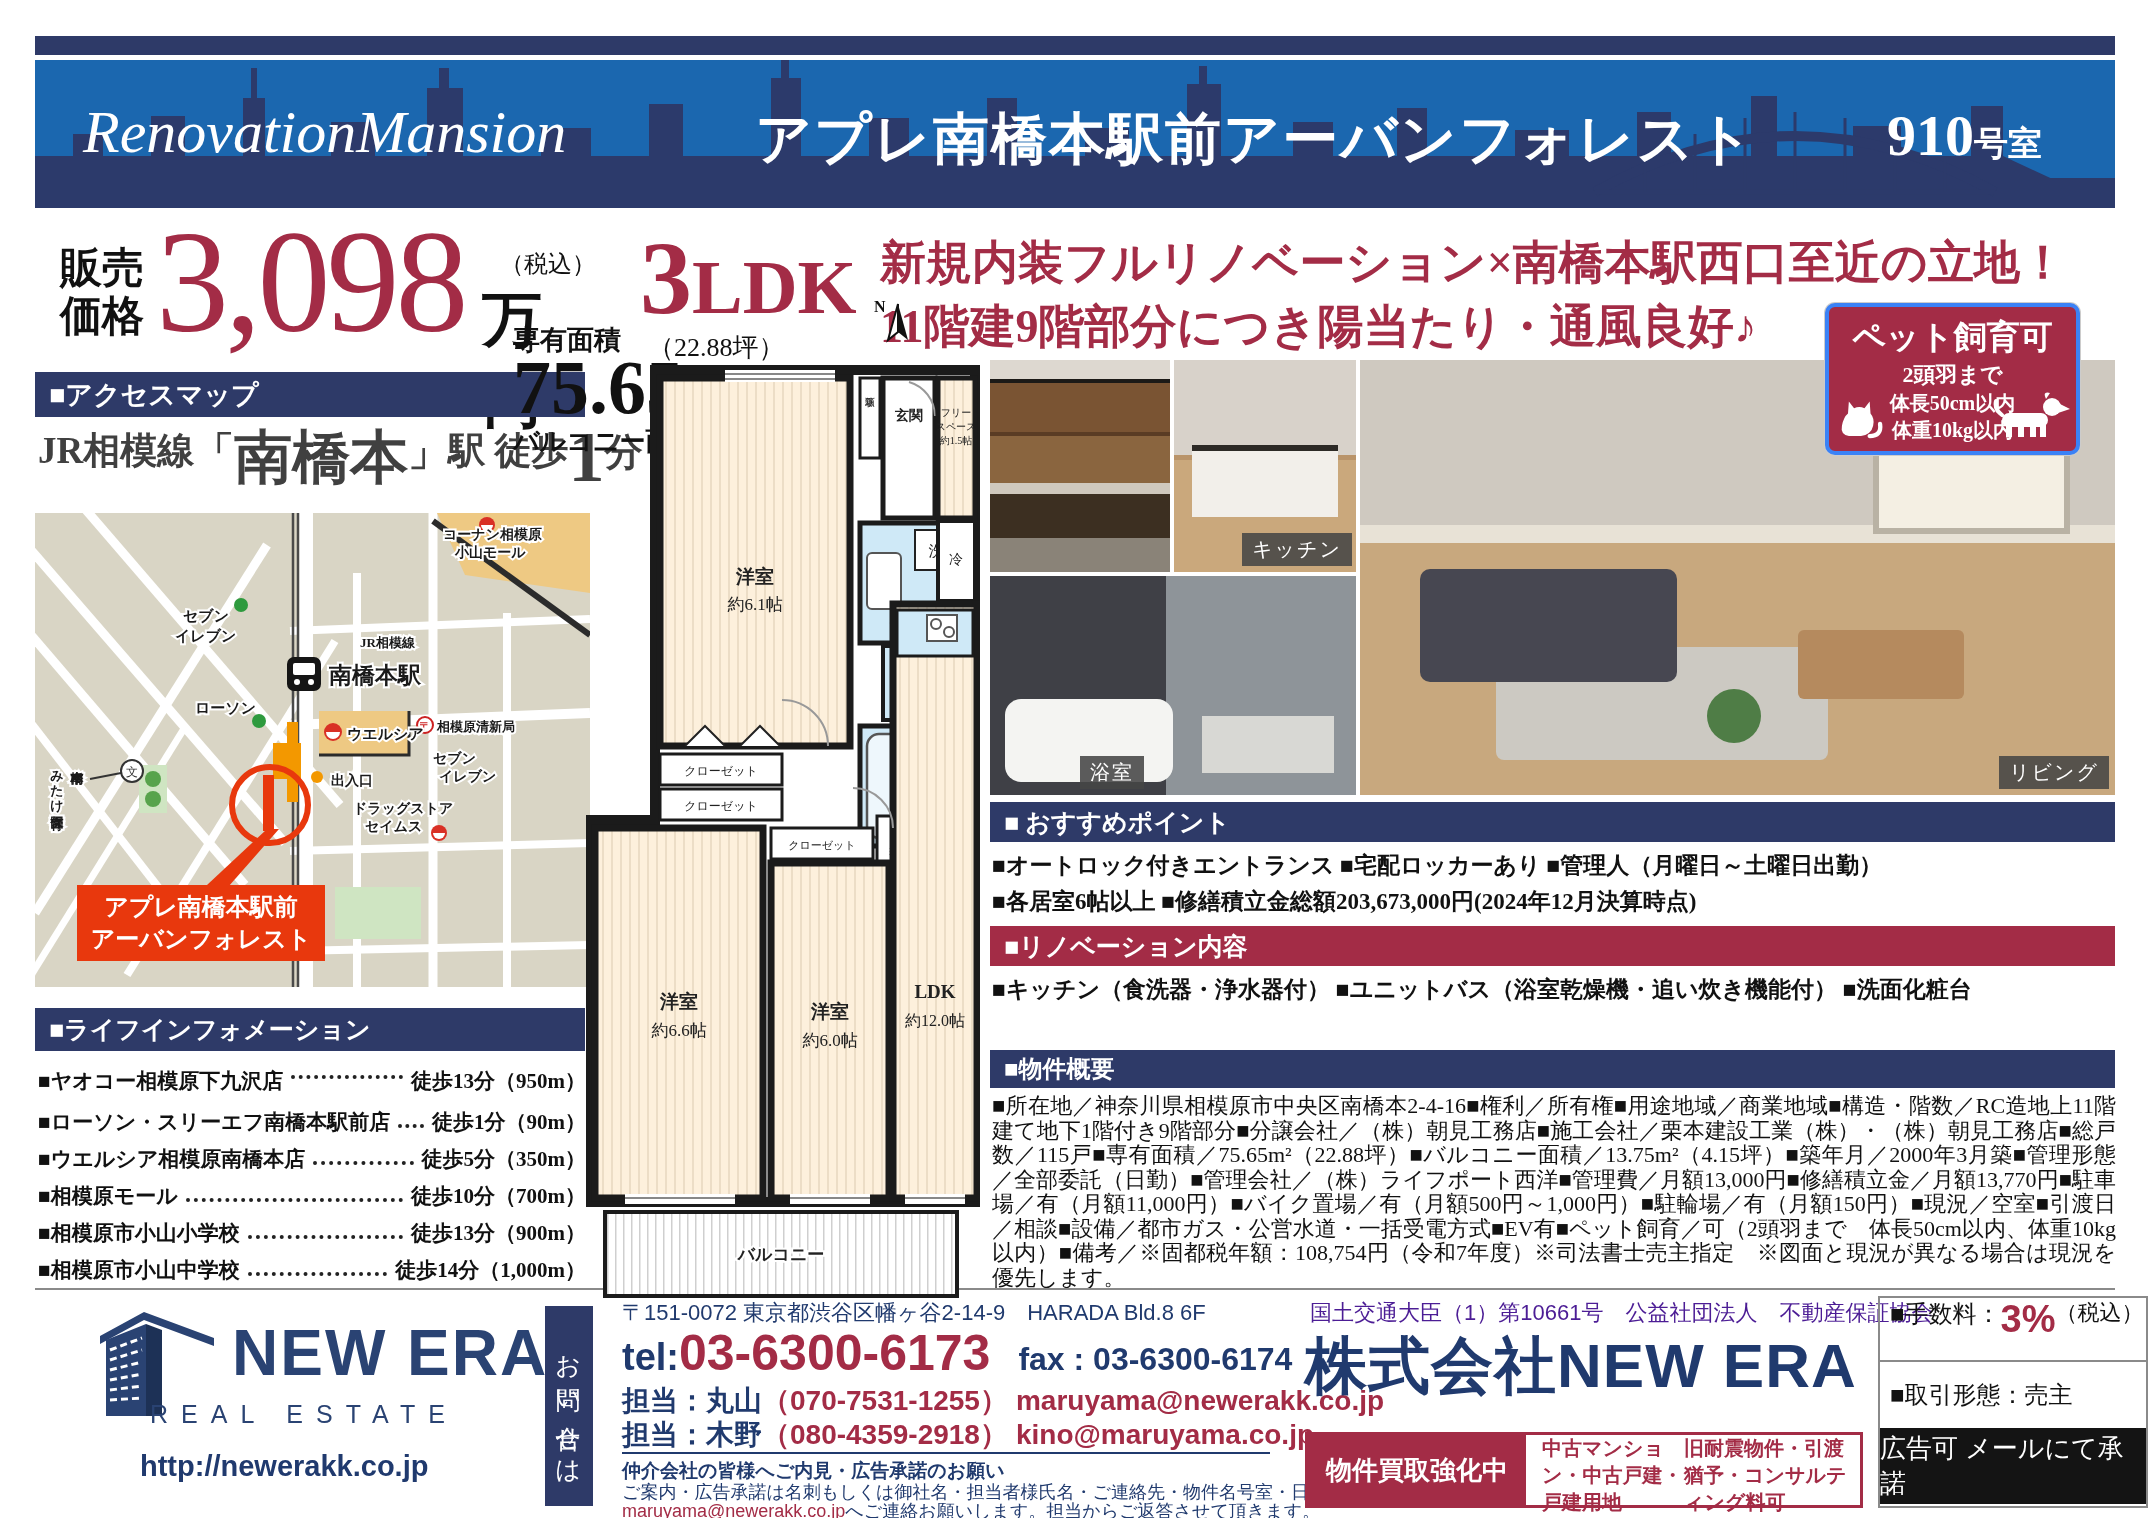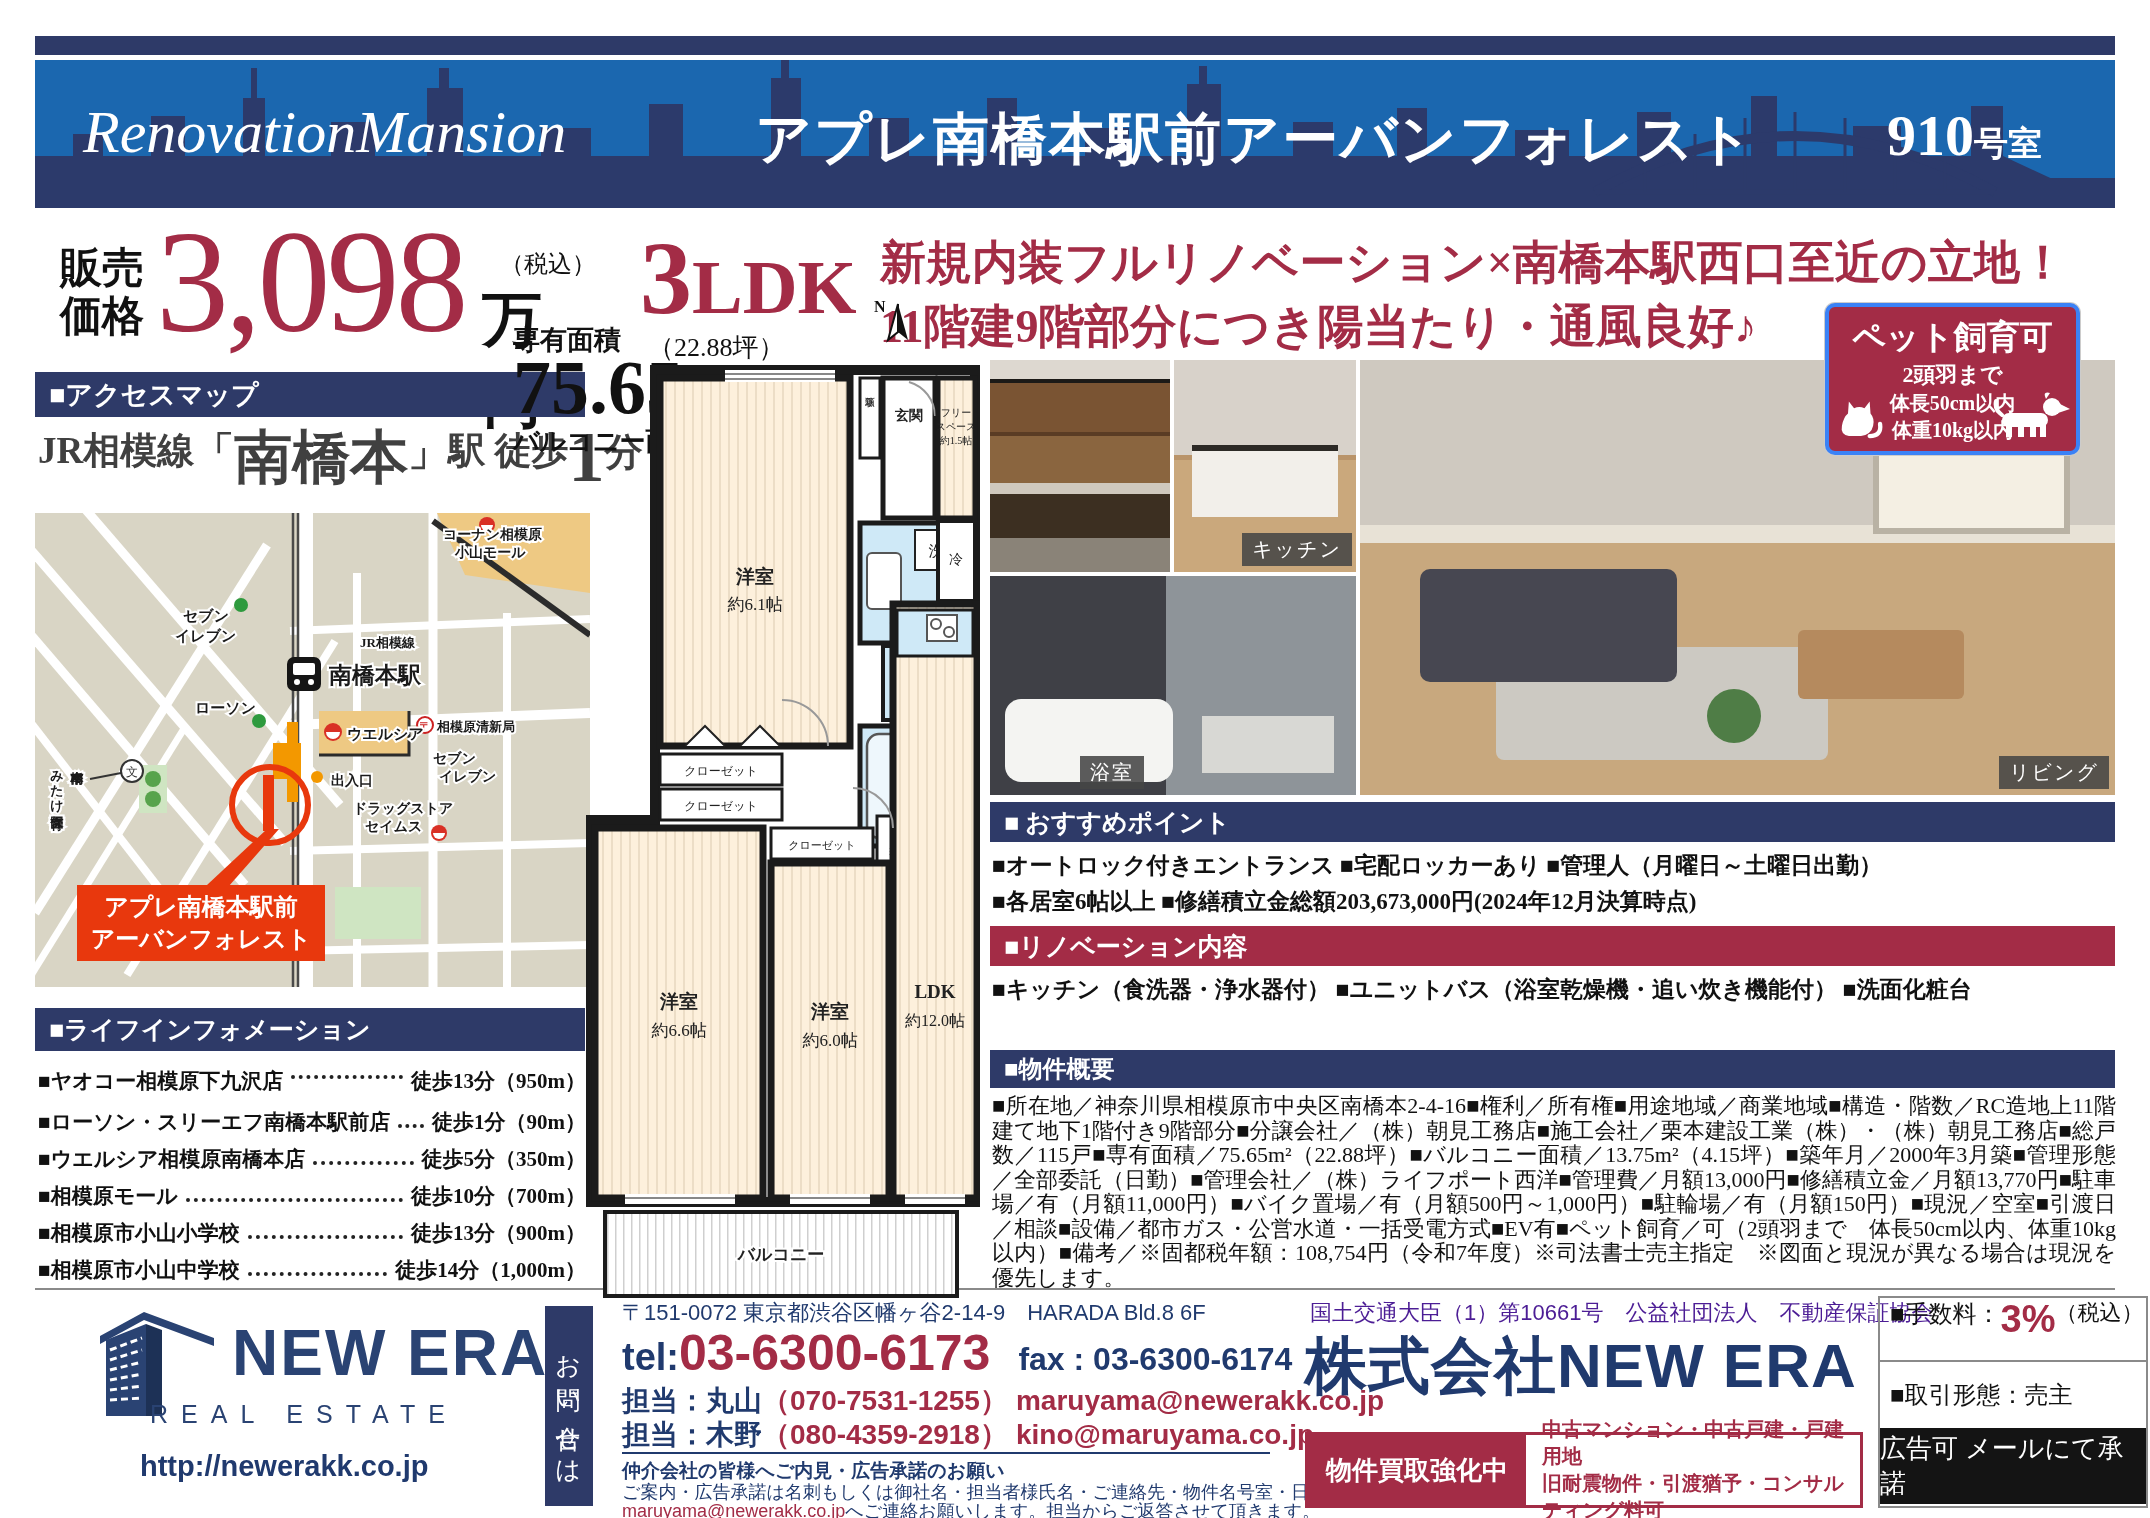--- a/index.html
+++ b/index.html
@@ -401,21 +401,21 @@
   <div class="abs" style="left:622px;top:1458px;font-size:19px;font-weight:bold;color:#203a6e">仲介会社の皆様へご内見・広告承諾のお願い</div>
   <div class="abs" style="left:622px;top:1480px;font-size:18px;color:#203a6e;white-space:nowrap">ご案内・広告承諾は名刺もしくは御社名・担当者様氏名・ご連絡先・物件名号室・日時を記載の上</div>
   <div class="abs" style="left:622px;top:1499px;font-size:18px;white-space:nowrap">
     <span style="color:var(--crimson)">maruyama@newerakk.co.jp</span><span style="color:#203a6e">へご連絡お願いします。担当からご返答させて頂きます。</span>
   </div>
 
   <div class="abs" style="left:1310px;top:1298px;font-size:22px;color:#4c1d95">国土交通大臣（1）第10661号　公益社団法人　不動産保証協会</div>
   <div class="abs" style="left:1305px;top:1324px;font-size:62px;font-weight:bold;color:#203a6e;letter-spacing:1px">株式会社NEW ERA</div>
   <div class="abs" style="left:1305px;top:1432px;width:558px;height:76px;border:3px solid var(--crimson);display:flex">
     <div style="width:218px;background:var(--crimson);color:#fff;font-size:26px;font-weight:bold;display:flex;align-items:center;justify-content:center">物件買取強化中</div>
-    <div style="flex:1;background:#fff;color:var(--crimson);font-weight:bold;font-size:20px;display:flex;flex-direction:column;justify-content:center;padding-left:16px">
+    <div style="flex:1;background:#fff;color:var(--crimson);font-weight:bold;font-size:20px;display:flex;flex-direction:row;justify-content:center;padding-left:16px">
       <div>中古マンション・中古戸建・戸建用地</div>
       <div>旧耐震物件・引渡猶予・コンサルティング料可</div>
     </div>
   </div>
   <div class="abs" style="left:1878px;top:1296px;width:270px;height:212px;border:2px solid #8a8a8a">
     <div style="height:64px;border-bottom:2px solid #8a8a8a;display:flex;align-items:flex-start;padding-left:10px;white-space:nowrap">
       <span style="font-size:24px;color:#111">■手数料：</span>
         <span style="font-size:38px;font-weight:bold;color:var(--crimson)">3%</span>
         <span style="font-size:22px;color:#111">（税込）</span>
     </div>

